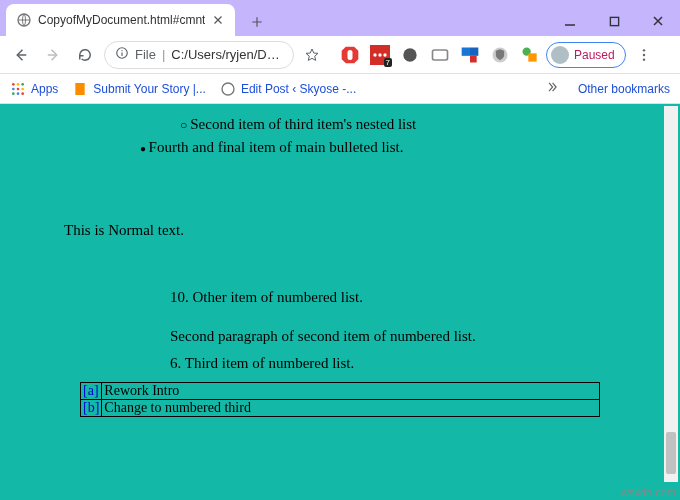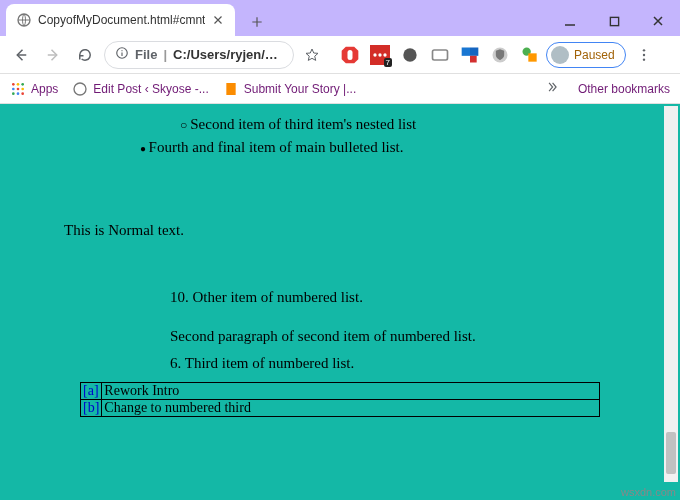--- a/index.html
+++ b/index.html
@@ -35,42 +35,42 @@
       height: 38px; background: #fff; padding: 0 8px;
       border-bottom: 1px solid #e0e0e0;
     }
     .nav-btn { width: 26px; height: 26px; display: flex; align-items: center; justify-content: center; color: #5f6368; }
     .nav-btn.disabled { color: #bdbdbd; }
     .omnibox {
       flex: 0 0 190px; height: 28px;
       border: 1px solid #dadce0; border-radius: 14px;
       display: flex; align-items: center; gap: 6px;
       padding: 0 10px; color: #5f6368; font-size: 13px;
-      white-space: nowrap; overflow: hidden; font-weight: bold;
+      white-space: nowrap; overflow: hidden;
     }
     .omnibox .url { color: #333; overflow: hidden; text-overflow: ellipsis; }
     .star { width: 24px; display:flex; justify-content:center; color:#5f6368; }
     .ext-row { display: flex; align-items: center; gap: 10px; margin-left: 10px; }
     .ext { width: 20px; height: 20px; display:flex; align-items:center; justify-content:center; position: relative; }
     .ext svg { width: 20px; height: 20px; }
     .ext .badge {
       position: absolute; bottom: -2px; right: -2px;
       background: #222; color:#fff; font-size:8px; padding:0 2px; border-radius:2px;
     }
     .profile-badge {
       display: flex; align-items: center; gap: 5px;
-      border: 1px solid #4285f4; color:#a16207;
+      border: 1px solid #4285f4; color:#be185d;
       border-radius: 14px; height: 26px; padding: 0 10px 0 4px; font-size: 12px;
     }
     .profile-badge .avatar { width: 18px; height: 18px; border-radius:50%; background:#b0bec5; }
     .kebab { width:24px; display:flex; justify-content:center; color:#5f6368; }
     .bookmarks {
       display: flex; align-items: center; gap: 14px;
       height: 30px; background: #fff; padding: 0 10px;
-      border-bottom: 1px solid #e0e0e0; font-size: 12px; color: #701a75;
+      border-bottom: 1px solid #e0e0e0; font-size: 12px; color: #1d4ed8;
     }
     .bm { display: flex; align-items: center; gap: 5px; white-space: nowrap; overflow:hidden; }
     .bm .ico { width:16px; height:16px; flex:none; }
     .bm .lbl { overflow: hidden; text-overflow: ellipsis; max-width: 140px; }
     .chev { color:#5f6368; margin-left:auto; }
     .other-bm { display:flex; align-items:center; gap:5px; }
     .page {
       position: relative;
       height: calc(500px - 36px - 38px - 30px);
       overflow: hidden;
@@ -256,29 +256,29 @@
           <circle cx="12" cy="12" r="2" fill="#ea4335"></circle>
           <circle cx="19" cy="12" r="2" fill="#fbbc04"></circle>
           <circle cx="5" cy="19" r="2" fill="#34a853"></circle>
           <circle cx="12" cy="19" r="2" fill="#4285f4"></circle>
           <circle cx="19" cy="19" r="2" fill="#ea4335"></circle>
         </svg></span>
     <span class="lbl">Apps</span>
   </div>
   <div class="bm">
     <span class="ico"><svg viewBox="0 0 24 24">
+          <rect x="5" y="3" width="14" height="18" fill="#fb8c00"></rect>
+        </svg></span>
+    <span class="lbl">Submit Your Story |...</span>
+  </div>
+  <div class="bm">
+    <span class="ico"><svg viewBox="0 0 24 24">
           <circle cx="12" cy="12" r="9" fill="none" stroke="#777" stroke-width="2"></circle>
         </svg></span>
     <span class="lbl">Edit Post ‹ Skyose -...</span>
-  </div>
-  <div class="bm">
-    <span class="ico"><svg viewBox="0 0 24 24">
-          <rect x="5" y="3" width="14" height="18" fill="#fb8c00"></rect>
-        </svg></span>
-    <span class="lbl">Submit Your Story |...</span>
   </div>
   <span class="chev">
     <svg width="14" height="14" viewBox="0 0 24 24">
         <path d="M7 5l6 7-6 7M13 5l6 7-6 7" fill="none" stroke="#5f6368" stroke-width="2"></path>
       </svg>
   </span>
   <div class="other-bm">
     <span class="ico"><svg viewBox="0 0 24 24">
           <path d="M3 6h6l2 2h10v10H3z" fill="#fdd835"></path>
         </svg></span>

